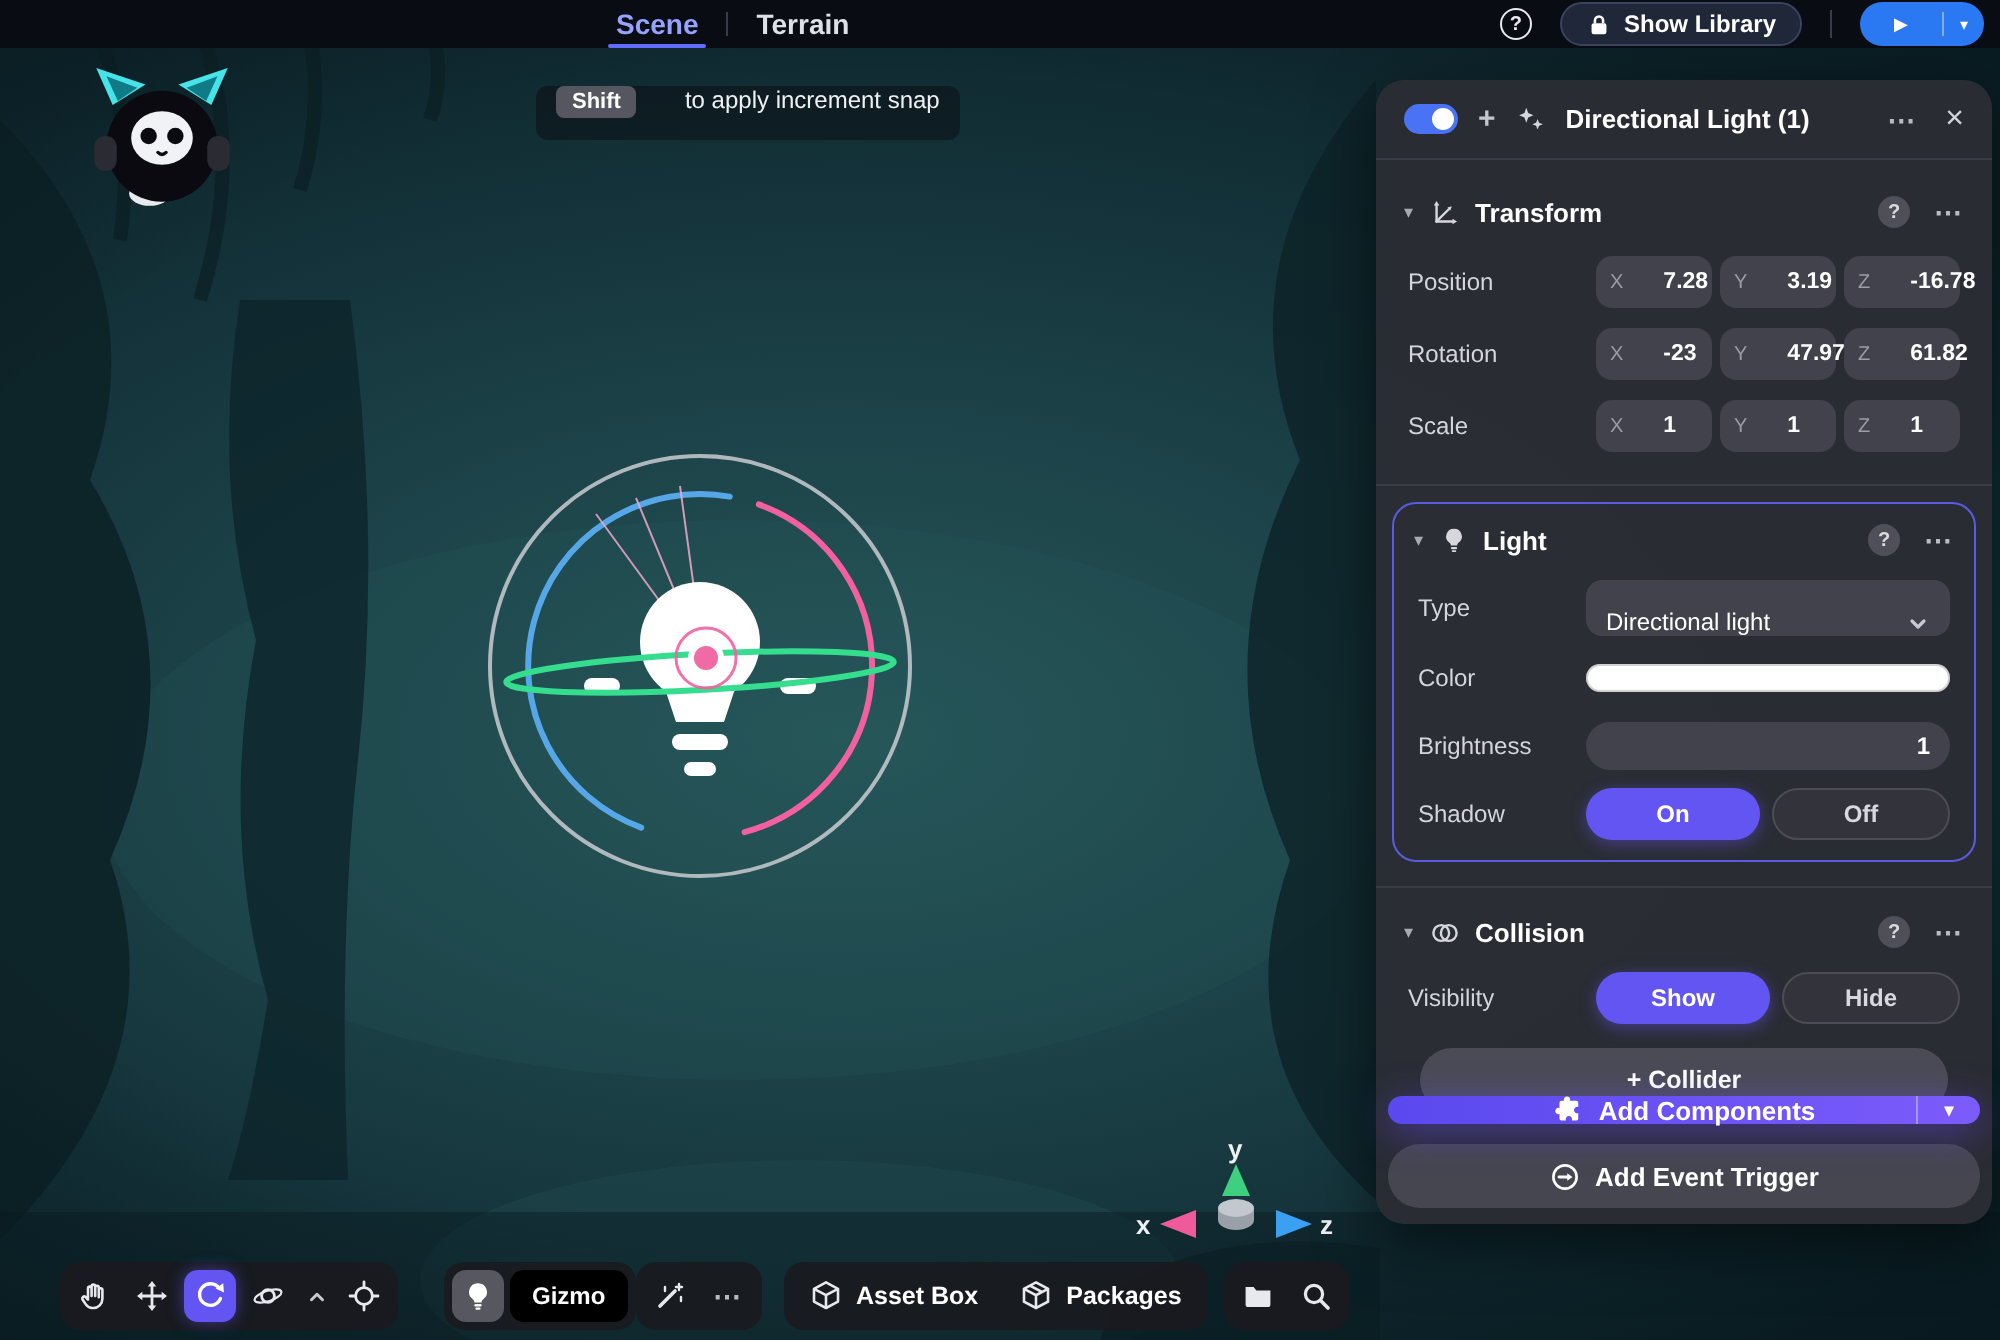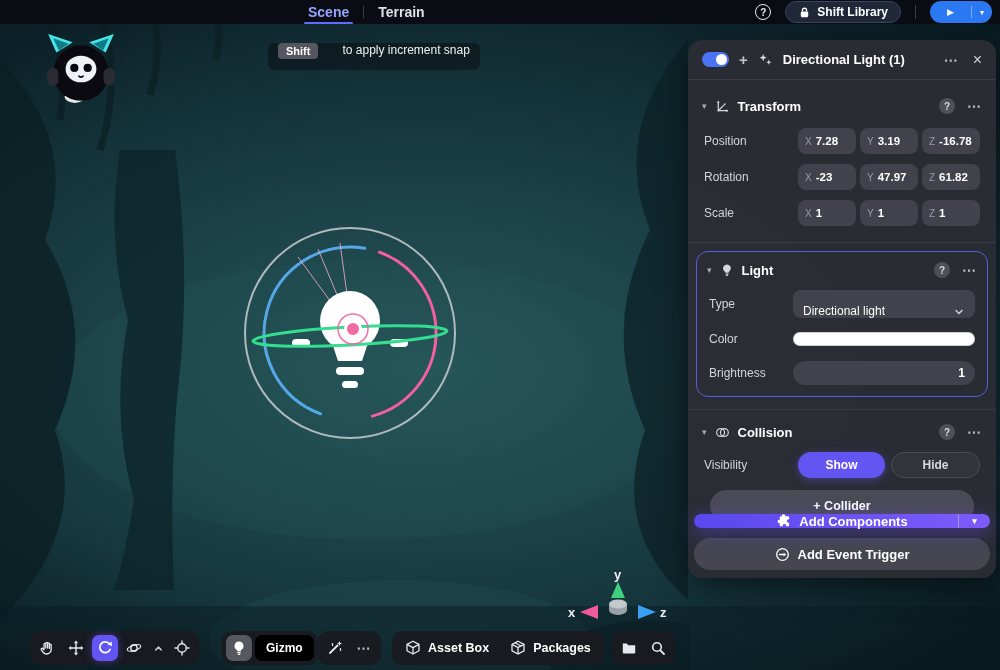--- a/index.html
+++ b/index.html
@@ -61,21 +61,21 @@
   .chev{font-size:9px;color:#a8a9b1;}
   .sec-title{font-size:13px;font-weight:bold;color:#fff;}
   .sec-right{margin-left:auto;display:flex;gap:12px;align-items:center;}
   .help-chip{width:16px;height:16px;border-radius:50%;background:#4e4f58;color:#d9dae0;
     font-size:10px;font-weight:bold;display:flex;align-items:center;justify-content:center;}
   .prow{display:flex;align-items:center;padding:0 16px;margin-top:10px;height:26px;}
   .prow-label{font-size:12px;color:#d4d5db;}
   .prow-ctrl{margin-left:auto;display:flex;gap:4px;justify-content:flex-end;}
   .vbox{width:58px;height:26px;background:#41424b;border-radius:8px;display:flex;align-items:center;padding:0 7px;gap:4px;}
   .axl{font-size:10px;color:#9b9ca6;}
-  .val{font-size:11.5px;font-weight:bold;color:#fff;white-space:nowrap;}
+  .val{font-size:11.5px;font-weight:bold;color:#fff;white-space:nowrap;margin-left:16px;}
   .divline{height:1px;background:#3a3b44;margin-top:16px;}
   .light-box{margin:8px 8px 0;border:1.5px solid #5a5ce0;border-radius:12px;padding-bottom:10px;}
   .light-box .sec-head{margin-top:6px;padding:0 10px;}
   .light-box .prow{padding:0 12px;margin-top:8px;}
   .dropdown{width:182px;height:28px;background:#41424b;border-radius:8px;display:flex;align-items:flex-end;padding:0 10px;}
   .dd-text{font-size:12px;color:#fff;}
   .dd-chev{margin-left:auto;width:12px;height:12px;}
   .swatch{width:182px;height:14px;background:#fff;border-radius:7px;box-shadow:inset 0 0 0 1px rgba(0,0,0,.18);}
   .num-input{width:182px;height:24px;background:#41424b;border-radius:12px;display:flex;align-items:center;
     justify-content:flex-end;padding:0 10px;font-size:12px;font-weight:bold;color:#fff;}
@@ -195,21 +195,21 @@
     </div>
     <div class="topbar-right" data-interactable="false">
       <div class="help-btn" data-interactable="true">
         <span data-interactable="false">?</span>
       </div>
       <div class="asset-lib-btn" data-interactable="true">
         <svg width="13" height="13" viewBox="0 0 14 14" data-interactable="false">
           <rect x="3" y="6" width="8" height="6" rx="1.2" fill="#fff"></rect>
           <path d="M4.8 6V4.6a2.2 2.2 0 0 1 4.4 0V6" fill="none" stroke="#fff" stroke-width="1.4"></path>
         </svg>
-        <span data-interactable="false">Shift Library</span>
+        <span data-interactable="false">Show Library</span>
       </div>
       <div class="top-sep" data-interactable="false"></div>
       <div class="play-btn" data-interactable="true">
         <span class="play-glyph" data-interactable="false">▶</span>
         <span class="play-div" data-interactable="false"></span>
         <span class="play-chev" data-interactable="true">▾</span>
       </div>
     </div>
   </div>
 
@@ -347,20 +347,33 @@
 
       <div class="prow" data-interactable="false">
         <span class="prow-label" data-interactable="false">Brightness</span>
         <div class="prow-ctrl">
           <div class="num-input" data-interactable="true">
             <span data-interactable="false">1</span>
           </div>
         </div>
       </div>
 
+      <div class="prow" data-interactable="false">
+        <span class="prow-label" data-interactable="false">Shadow</span>
+        <div class="prow-ctrl">
+          <div class="seg">
+            <div class="seg-btn seg-onsel" data-interactable="true">
+              <span data-interactable="false">On</span>
+            </div>
+            <div class="seg-btn seg-offsel" data-interactable="true">
+              <span data-interactable="false">Off</span>
+            </div>
+          </div>
+        </div>
+      </div>
     </div>
 
     <div class="divline" style="margin-top:12px;" data-interactable="false"></div>
 
     <div class="sec-head" style="margin-top:10px;" data-interactable="true">
       <span class="chev" data-interactable="true">▾</span>
       <svg width="15" height="15" viewBox="0 0 16 16" data-interactable="false">
         <circle cx="6" cy="8" r="4.2" fill="none" stroke="#d6d7dd" stroke-width="1.3"></circle>
         <circle cx="10" cy="8" r="4.2" fill="none" stroke="#d6d7dd" stroke-width="1.3"></circle>
       </svg>

